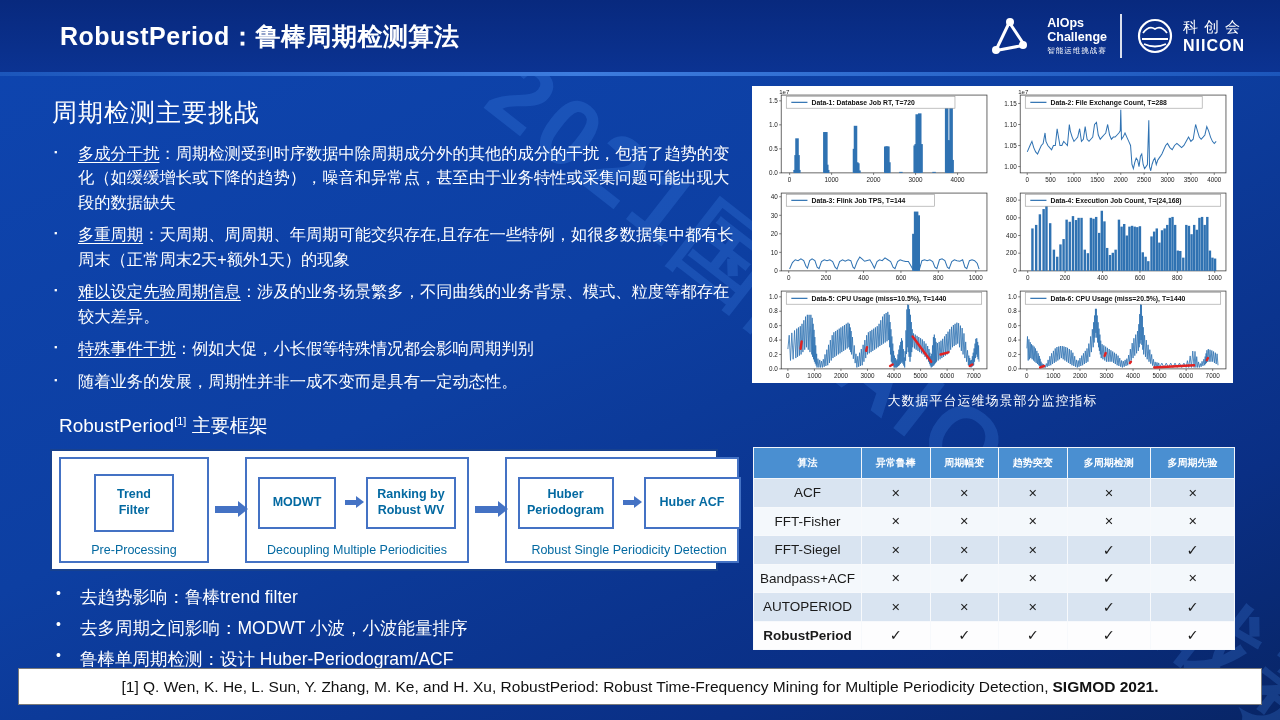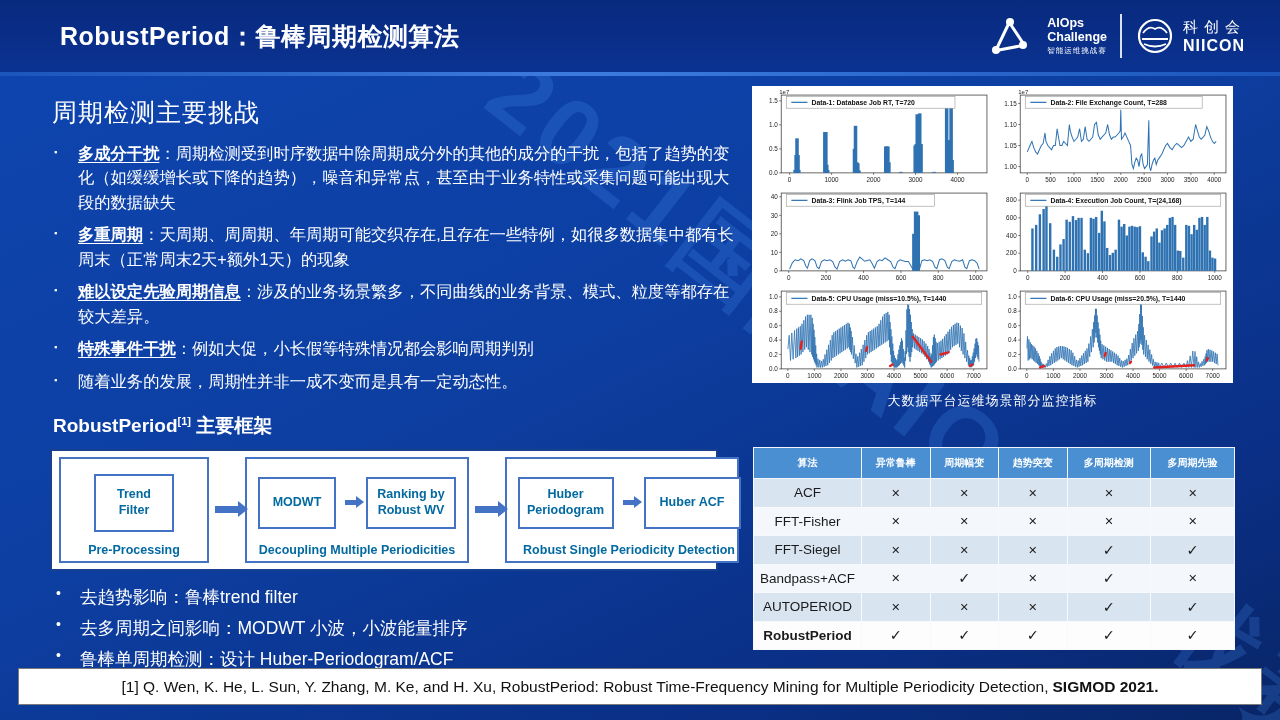--- a/index.html
+++ b/index.html
@@ -29,35 +29,35 @@
   .logo-niicon-text div:nth-child(1){ font-size:15px; letter-spacing:6px; }
   .logo-niicon-text div:nth-child(2){ font-size:16px; font-weight:bold; letter-spacing:1px; }
 
   
   .left-col { position:absolute; left:50px; top:84px; width:692px; z-index:2; }
   .section-title { font-size:25px; font-weight:400; margin:12px 0 12px 2px; letter-spacing:1px; }
   .challenges { list-style:none; display:flex; flex-direction:column; gap:8px; font-size:16.3px; line-height:1.5; }
   .challenge-item { display:flex; }
   .sq-marker { flex:0 0 28px; font-size:9px; padding-top:5px; padding-left:4px; }
   .challenge-text { flex:1; }
-  .lead { font-weight:bold; text-decoration:underline; text-underline-offset:3px; }
-
-  .framework-label { margin:20px 0 10px 3px; font-size:19px;font-weight:bold; }
+  .lead { font-weight:normal; text-decoration:underline; text-underline-offset:3px; }
+
+  .framework-label { margin:20px 0 10px 9px; font-size:19px; }
   .framework-label sup { font-size:11px; }
 
   
   .flowchart { width:668px; height:122px; background:#fff; border:2px solid #17418f;
     display:flex; align-items:center; padding:0 7px; color:#0369a1; }
   .fc-group { border:2px solid #4472c4; height:106px; display:flex; flex-direction:column;
     align-items:center; justify-content:space-between; padding:7px 7px 4px; flex:0 0 auto; background:#fff; }
   .fc-boxes { display:flex; align-items:center; gap:5px; flex:1; }
   .fc-box { border:2px solid #4472c4; font-weight:bold; font-size:12.5px; text-align:center;
     line-height:1.25; display:flex; align-items:center; justify-content:center; padding:4px 6px; background:#fff; }
   .fc-box.tall { width:80px; height:58px; }
-  .fc-group-label { font-weight:bold; font-size:12.5px; margin-top:3px; white-space:nowrap; }
+  .fc-group-label { font-weight:normal; font-size:12.5px; margin-top:3px; white-space:nowrap; }
   .h-arrow { position:relative; width:24px; height:7px; background:#4472c4; margin:0 6px; flex:0 0 auto; }
   .h-arrow::after { content:""; position:absolute; right:-9px; top:-5px; border-left:10px solid #4472c4;
     border-top:8.5px solid transparent; border-bottom:8.5px solid transparent; }
   .h-arrow.small { width:12px; height:5px; margin:0 4px; }
   .h-arrow.small::after { right:-7px; top:-4px; border-left:8px solid #4472c4;
     border-top:6.5px solid transparent; border-bottom:6.5px solid transparent; }
 
   .approach { list-style:none; display:flex; flex-direction:column; gap:7px; margin-top:14px; font-size:17.5px; }
   .approach li { display:flex; }
   .dot-marker { flex:0 0 30px; padding-left:6px; font-size:14px; }

